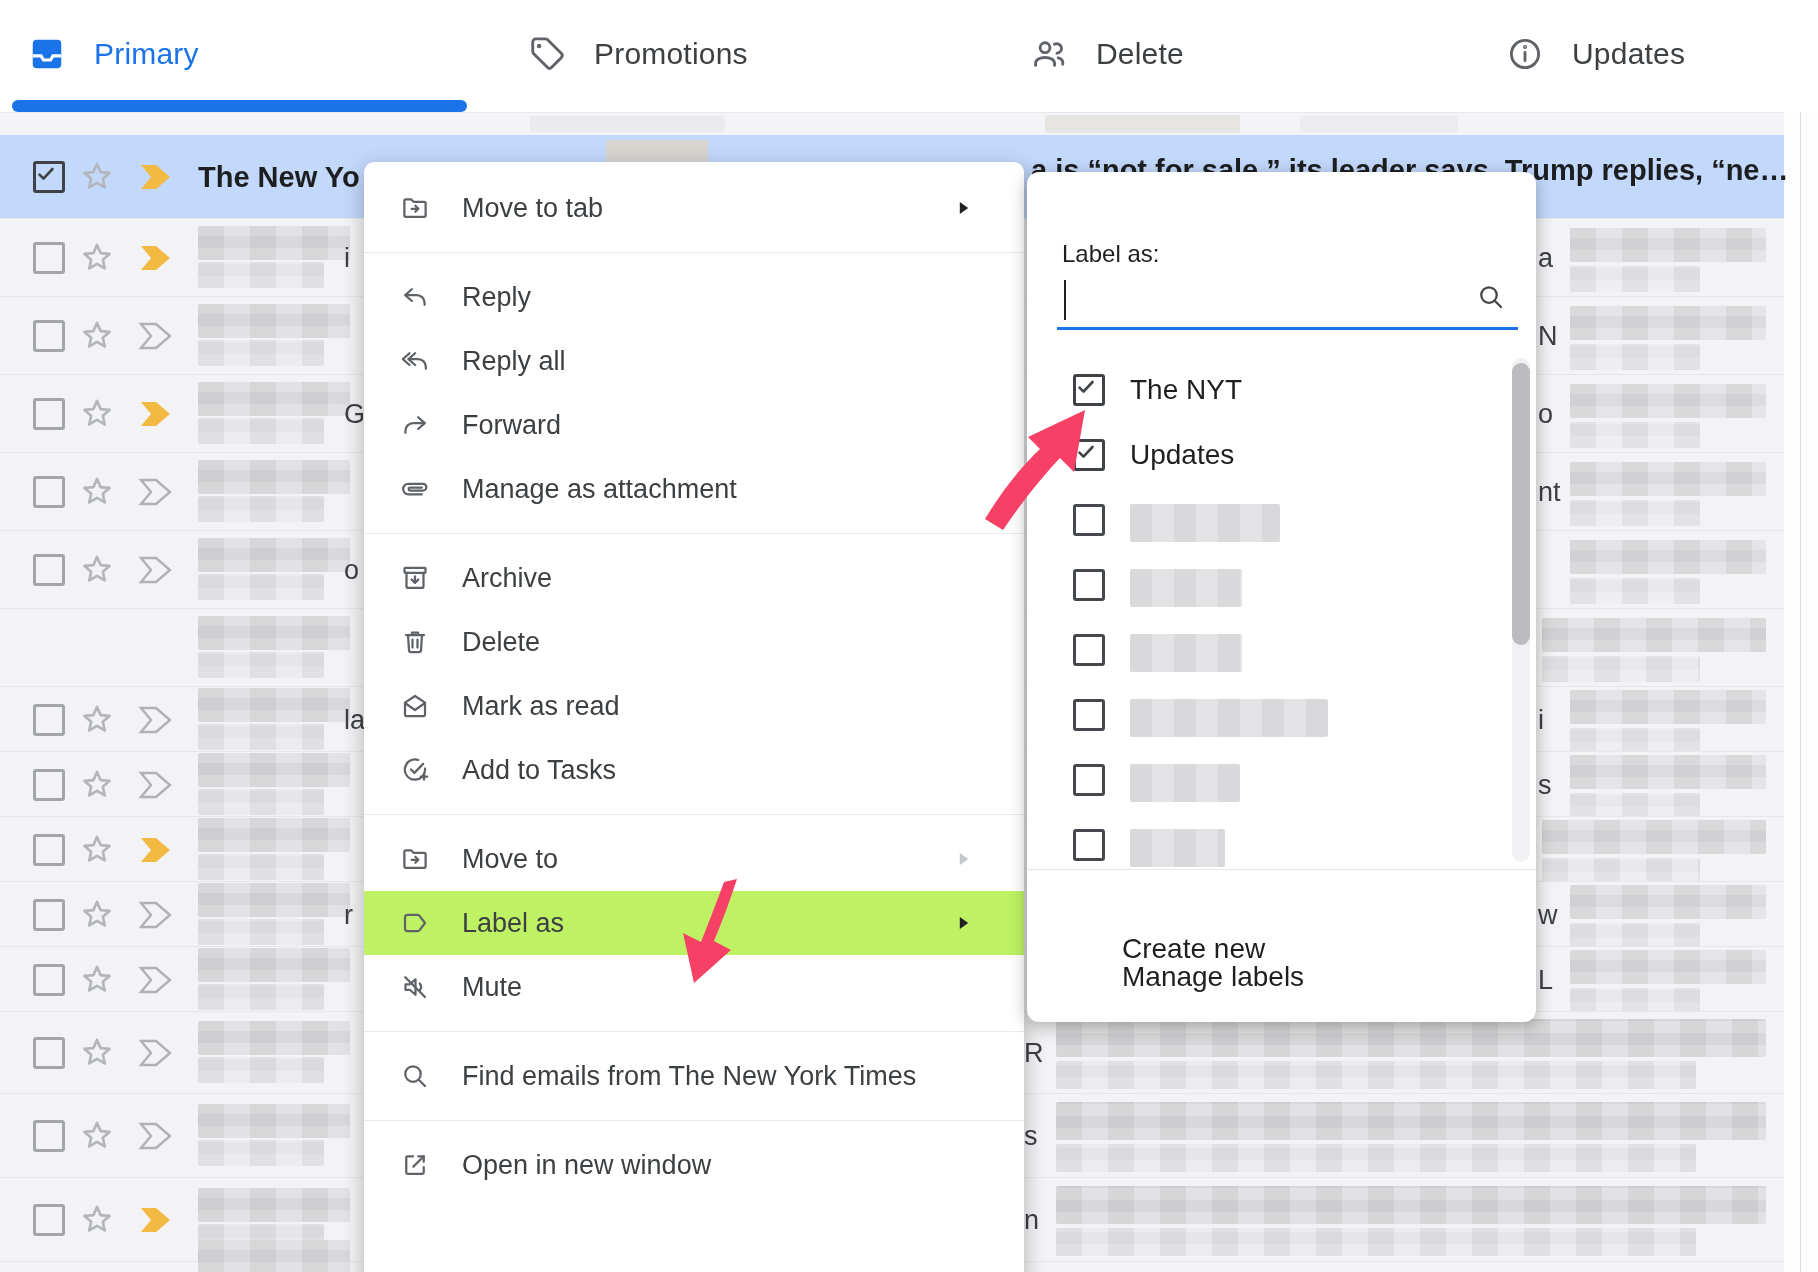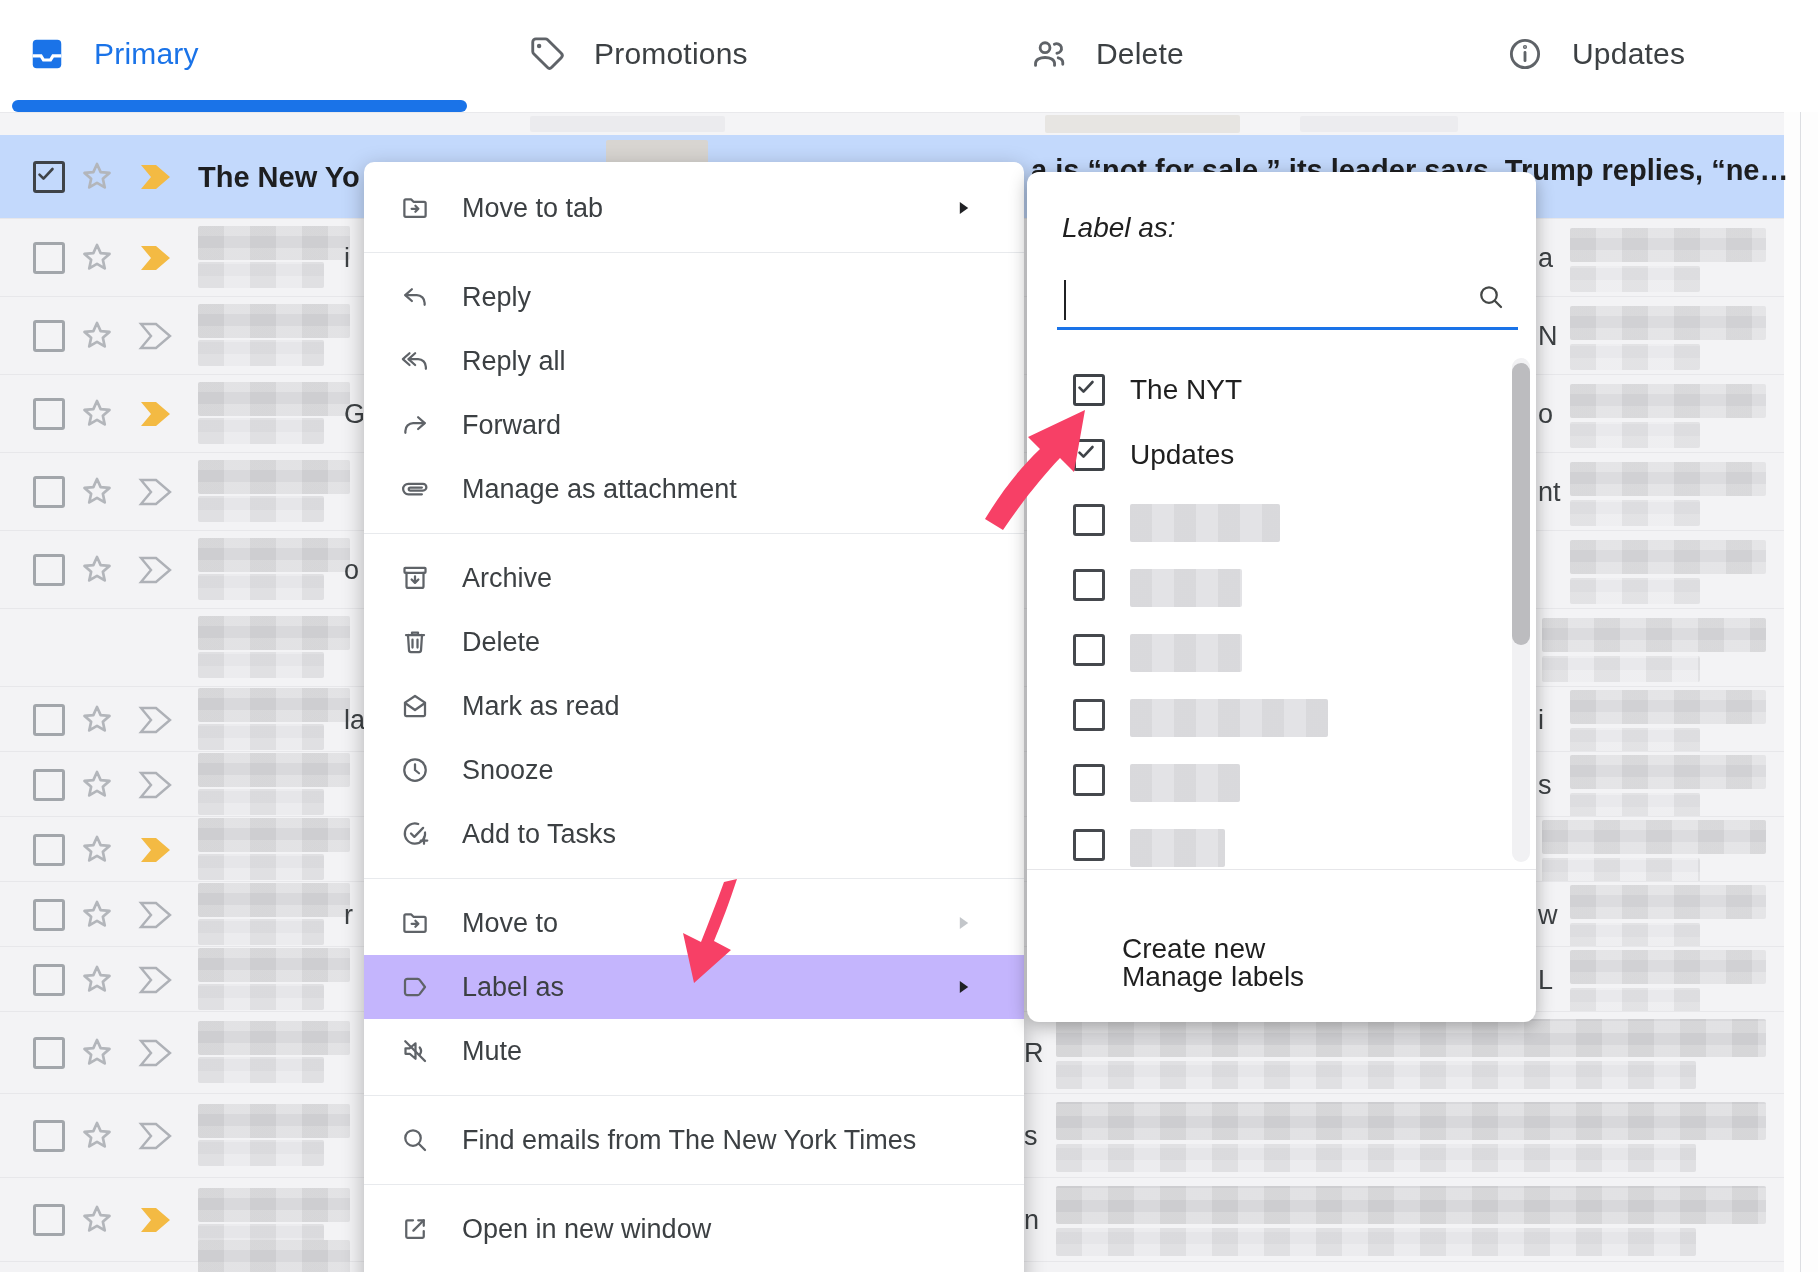--- a/index.html
+++ b/index.html
@@ -36,32 +36,32 @@
   .bar{position:absolute;border-radius:2px;}
   .frag{position:absolute;font-size:27px;color:#3c4043;top:50%;transform:translateY(-50%);white-space:nowrap;}
   .sender-text{position:absolute;left:198px;top:50%;transform:translateY(-50%);
                font-size:29px;font-weight:bold;color:#1d1e20;white-space:nowrap;}
   .subject-text{position:absolute;left:1031px;top:19px;font-size:29px;font-weight:bold;color:#1d1e20;white-space:nowrap;}
 
   
   .menu{position:absolute;left:364px;top:162px;width:660px;height:1180px;background:#fff;
         border-radius:10px;box-shadow:0 6px 22px rgba(0,0,0,.28);z-index:10;padding-top:14px;box-sizing:border-box;}
   .menu-item{position:relative;height:64px;display:flex;align-items:center;padding-left:36px;gap:32px;cursor:pointer;}
-  .menu-item.highlighted{background:#c4b5fd;}
+  .menu-item.highlighted{background:#bef264;}
   .menu-item .micon{width:30px;height:30px;color:#5f6368;flex:0 0 auto;}
   .menu-item .mlabel{font-size:27px;color:#3c4043;white-space:nowrap;}
   .menu-item .subarrow{position:absolute;right:50px;width:22px;height:22px;}
   .subarrow.dark{color:#202124;}
   .subarrow.light{color:#c3c6ca;}
   .menu-divider{height:1px;background:#e8eaed;margin:12px 0;}
 
   
   .panel{position:absolute;left:1027px;top:172px;width:509px;height:850px;background:#fff;
          border-radius:12px;box-shadow:0 4px 18px rgba(0,0,0,.3);z-index:20;}
-  .panel-title{position:absolute;left:35px;top:40px;font-size:28px;color:#1f1f1f;font-style:italic;}
+  .panel-title{position:absolute;left:35px;top:68px;font-size:24px;color:#1f1f1f;}
   .search-area{position:absolute;left:30px;top:100px;width:461px;height:58px;}
   .search-underline{position:absolute;left:0;bottom:0;width:100%;height:3px;background:#1a73e8;}
   .caret{position:absolute;left:7px;top:8px;width:2px;height:40px;background:#202124;}
   .search-mag{position:absolute;right:12px;top:10px;width:30px;height:30px;color:#444746;}
   .panel-list{position:absolute;left:0;top:190px;width:509px;height:507px;overflow:hidden;}
   .plabel-item{position:absolute;left:0;width:600px;height:65px;display:flex;align-items:flex-start;cursor:pointer;}
   .pcb{position:relative;margin-left:46px;width:26px;height:26px;border:3px solid #3f4348;border-radius:3px;flex:0 0 auto;}
   .pcb.un{border-color:#45484d;}
   .pcb svg{position:absolute;left:-2px;top:-2px;width:24px;height:24px;color:#3f4348;}
   .pname{margin-left:25px;font-size:28px;color:#1f1f1f;white-space:nowrap;}
@@ -488,26 +488,20 @@
         <span class="mlabel">Delete</span>
       </div>
       <div class="menu-item">
         <svg class="micon">
           <use href="#ic-envelope-icon"></use>
         </svg>
         <span class="mlabel">Mark as read</span>
       </div>
       <div class="menu-item">
         <svg class="micon">
-          <use href="#ic-clock-icon"></use>
-        </svg>
-        <span class="mlabel">Snooze</span>
-      </div>
-      <div class="menu-item">
-        <svg class="micon">
           <use href="#ic-task-add-icon"></use>
         </svg>
         <span class="mlabel">Add to Tasks</span>
       </div>
       <div class="menu-divider"></div>
       <div class="menu-item">
         <svg class="micon">
           <use href="#ic-folder-move-icon"></use>
         </svg>
         <span class="mlabel">Move to</span>

